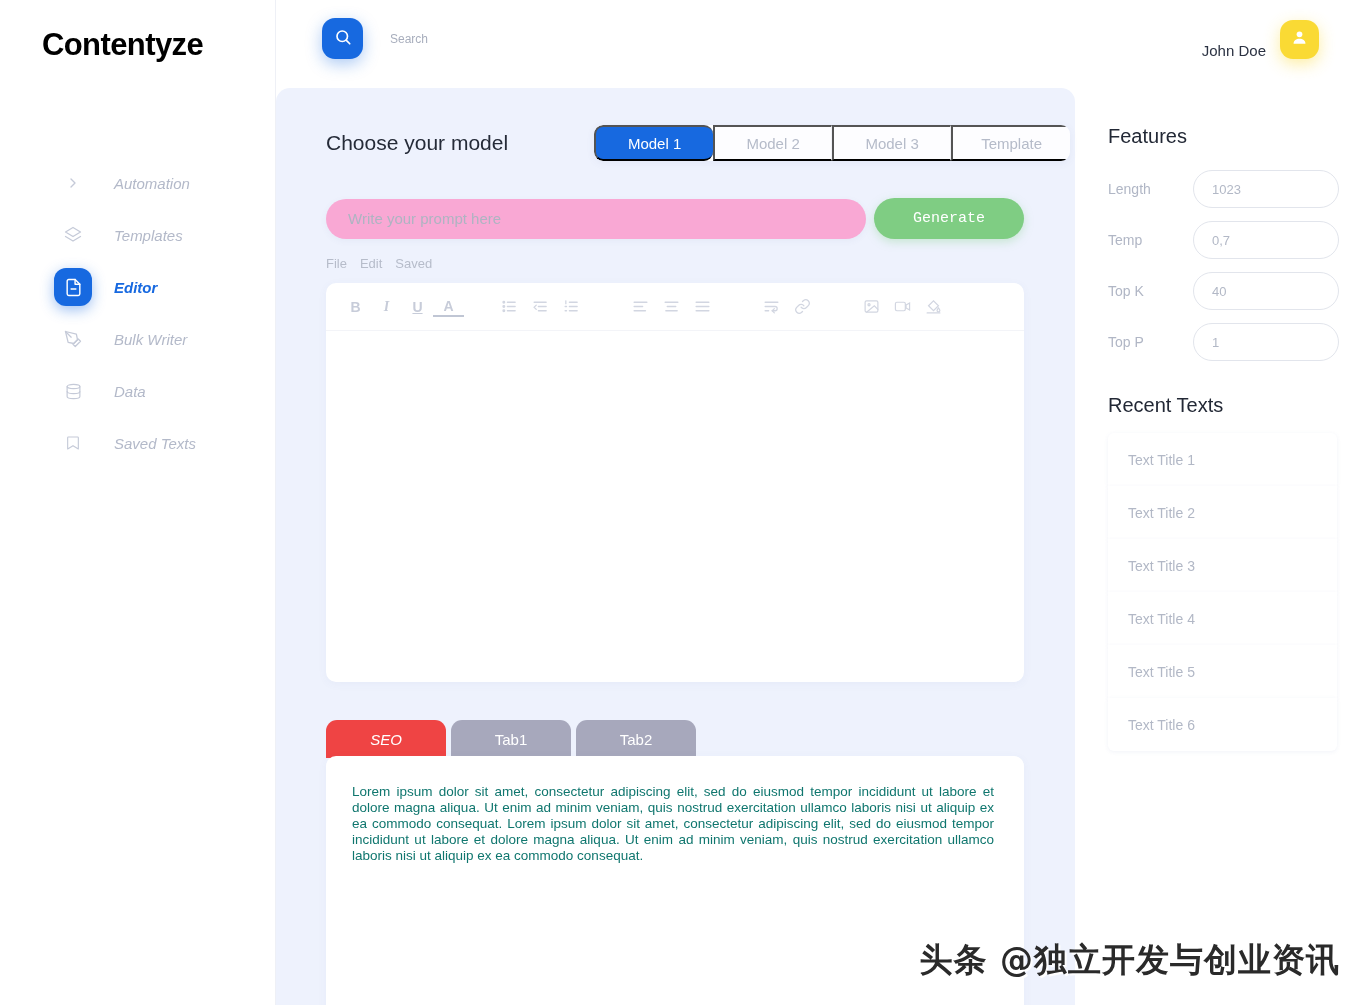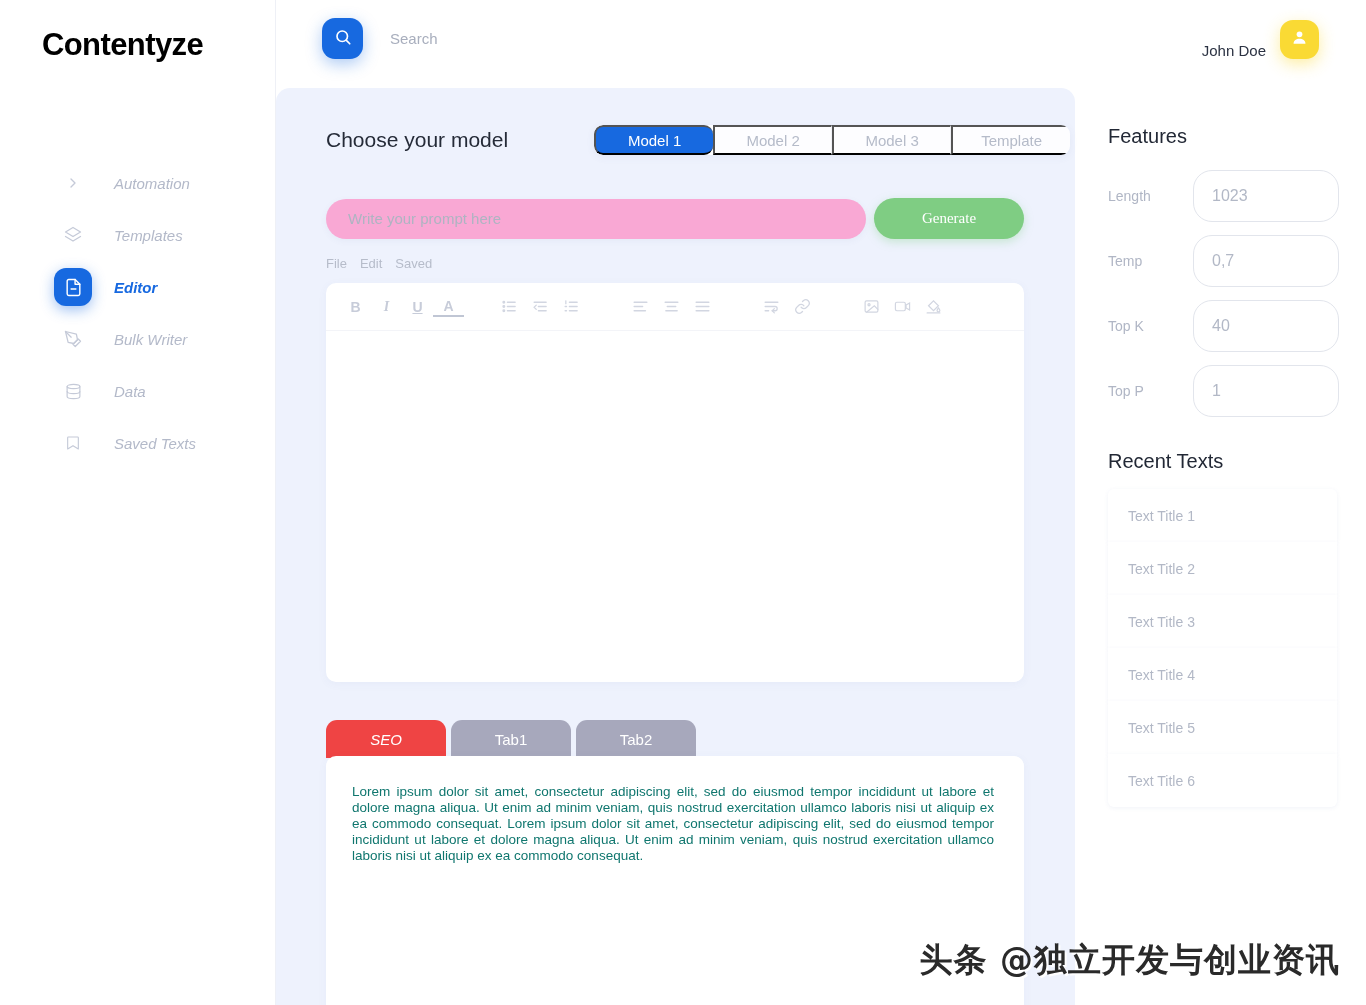--- a/index.html
+++ b/index.html
@@ -46,21 +46,21 @@
 
   
   .search-wrap { position: absolute; left: 322px; top: 18px; display: flex; align-items: center; }
   .search-btn {
     width: 41px; height: 41px; border-radius: 13px; background: #1769e0;
     display: flex; align-items: center; justify-content: center; color: #fff;
     box-shadow: 0 5px 16px rgba(23,105,224,0.35); border: none; cursor: pointer;
   }
   .search-input {
     margin-left: 27px; border: none; outline: none; background: transparent;
-    font-size: 15px; color: #7b8394; width: 300px;
+    font-size: 12px; color: #7b8394; width: 300px;
     font-family: "Liberation Sans", sans-serif;
   }
   .search-input::placeholder { color: #a8aebd; }
 
   .user-wrap { position: absolute; right: 47px; top: 20px; display: flex; align-items: flex-end; }
   .user-name { font-size: 15px; color: #2b3242; margin-right: 14px; }
   .avatar {
     width: 39px; height: 39px; border-radius: 13px; background: #fada34;
     display: flex; align-items: center; justify-content: center; color: #ffffff;
     box-shadow: 0 5px 16px rgba(250,218,52,0.45); cursor: pointer;
@@ -75,42 +75,42 @@
   .model-row {
     position: absolute; left: 50px; top: 37px; display: flex; align-items: center;
   }
   .model-title { font-size: 21px; color: #252b38; white-space: nowrap; }
   .model-tabs {
     margin-left: 86px; display: flex; background: #fdfdff;
     border-radius: 9px; overflow: hidden;
     box-shadow: 0 2px 8px rgba(80,100,160,0.07);
   }
   .model-tab {
-    width: 119px; height: 30px; display: flex; align-items: center; justify-content: center;
+    width: 119px; height: 36px; display: flex; align-items: center; justify-content: center;
     font-size: 15px; color: #b5bbc9; cursor: pointer;
     border-right: 1px solid #f0f1f6; background: transparent;
     font-family: "Liberation Sans", sans-serif;
   }
   .model-tab:last-child { border-right: none; }
   .model-tab.active {
     background: #1769e0; color: #ffffff; border-radius: 9px; border-right: none;
   }
 
   .prompt-row { position: absolute; left: 50px; top: 110px; display: flex; align-items: center; }
   .prompt-input {
     width: 540px; height: 40px; border-radius: 20px; border: none; outline: none;
     background: #f9a8d4; padding: 0 22px; font-size: 15px; color: #5e6576;
     font-family: "Liberation Sans", sans-serif;
     box-shadow: 0 2px 7px rgba(80,100,160,0.06);
   }
   .prompt-input::placeholder { color: #aeb4c2; }
   .generate-btn {
     margin-left: 8px; width: 150px; height: 41px; border-radius: 21px; border: none;
     background: #7fcd83; color: #ffffff; font-size: 15px; cursor: pointer;
-    font-family: Liberation Serif, serif;
+    font-family: Liberation Mono, monospace;
     box-shadow: 0 3px 10px rgba(127,205,131,0.35);
   }
 
   
   .menubar { position: absolute; left: 50px; top: 168px; display: flex; gap: 13px; }
   .menu-item { font-size: 13px; color: #b6bcca; cursor: pointer; }
 
   .editor-card {
     position: absolute; left: 50px; top: 195px; width: 698px; height: 399px;
     background: #ffffff; border-radius: 10px;
@@ -151,22 +151,22 @@
     padding: 28px 30px 0 26px; font-size: 13.5px; line-height: 16px;
     color: #0f766e; text-align: justify;
   }
 
   
   .right-panel { position: absolute; left: 1108px; top: 125px; width: 258px; }
   .panel-title { font-size: 20px; color: #222835; margin-bottom: 22px; }
   .feature-row { display: flex; align-items: center; margin-bottom: 13px; }
   .feature-label { width: 85px; font-size: 14px; color: #b0b6c5; }
   .feature-input {
-    width: 146px; height: 52px; border-radius: 19px; border: 1px solid #e2e5ec;
-    background: #ffffff; padding: 0 18px; font-size: 16px; color: #b2b8c6; outline: none;
+    width: 146px; height: 38px; border-radius: 19px; border: 1px solid #e2e5ec;
+    background: #ffffff; padding: 0 18px; font-size: 13px; color: #b2b8c6; outline: none;
     font-family: "Liberation Sans", sans-serif;
   }
 
   .recent-title { font-size: 20px; color: #222835; margin: 33px 0 16px 0; }
   .recent-item {
     width: 229px; height: 53px; display: flex; align-items: center; padding-left: 20px;
     background: #ffffff; font-size: 14px; color: #b2b8c6; cursor: pointer;
     box-shadow: 0 1px 4px rgba(80,100,160,0.08);
   }
   .recent-item:first-child { border-radius: 6px 6px 0 0; }

